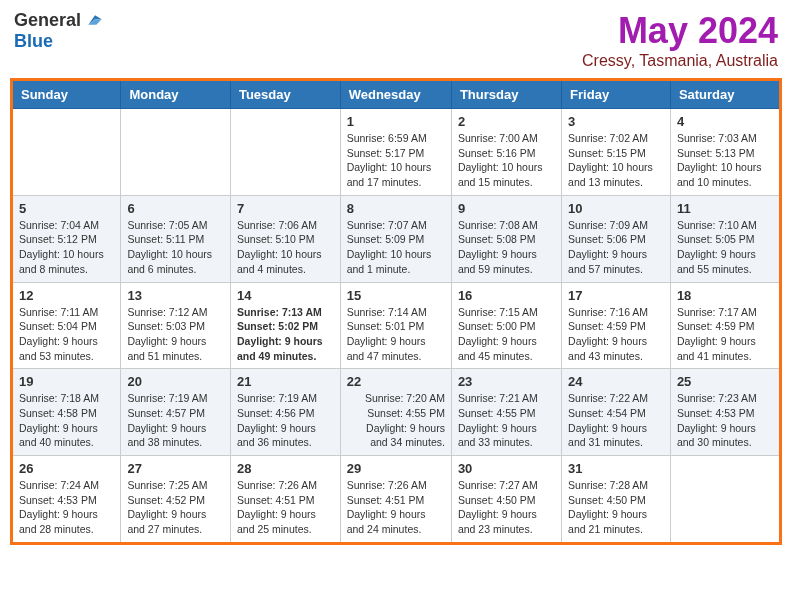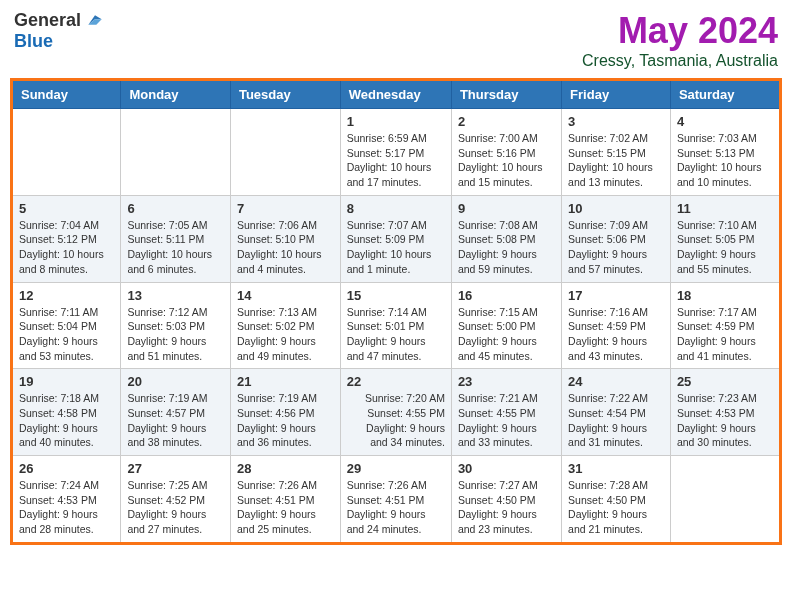--- a/index.html
+++ b/index.html
@@ -44,21 +44,21 @@
     .title-area {
       text-align: right;
     }
     .month-title {
       font-size: 36px;
       font-weight: bold;
       color: #a21caf;
     }
     .location-title {
       font-size: 16px;
-      color: #14532d;
+      color: #7f1d1d;
     }
     .calendar {
       width: 100%;
       border-collapse: collapse;
       border: 3px solid #f97316;
     }
     .calendar th {
       background-color: #2e75b6;
       color: #fff;
       font-size: 13px;
@@ -230,21 +230,21 @@
         </td>
         <td>
           <span class="day-number">13</span>
           <div class="day-info" style="white-space: pre-line;">Sunrise: 7:12 AM
 Sunset: 5:03 PM
 Daylight: 9 hours
 and 51 minutes.</div>
         </td>
         <td>
           <span class="day-number">14</span>
-          <div class="day-info" style="white-space: pre-line;">Sunrise: 7:13 AM
+          <div class="day-info" style="white-space: pre-line; font-weight: bold;">Sunrise: 7:13 AM
 Sunset: 5:02 PM
 Daylight: 9 hours
 and 49 minutes.</div>
         </td>
         <td>
           <span class="day-number">15</span>
           <div class="day-info" style="white-space: pre-line;">Sunrise: 7:14 AM
 Sunset: 5:01 PM
 Daylight: 9 hours
 and 47 minutes.</div>

